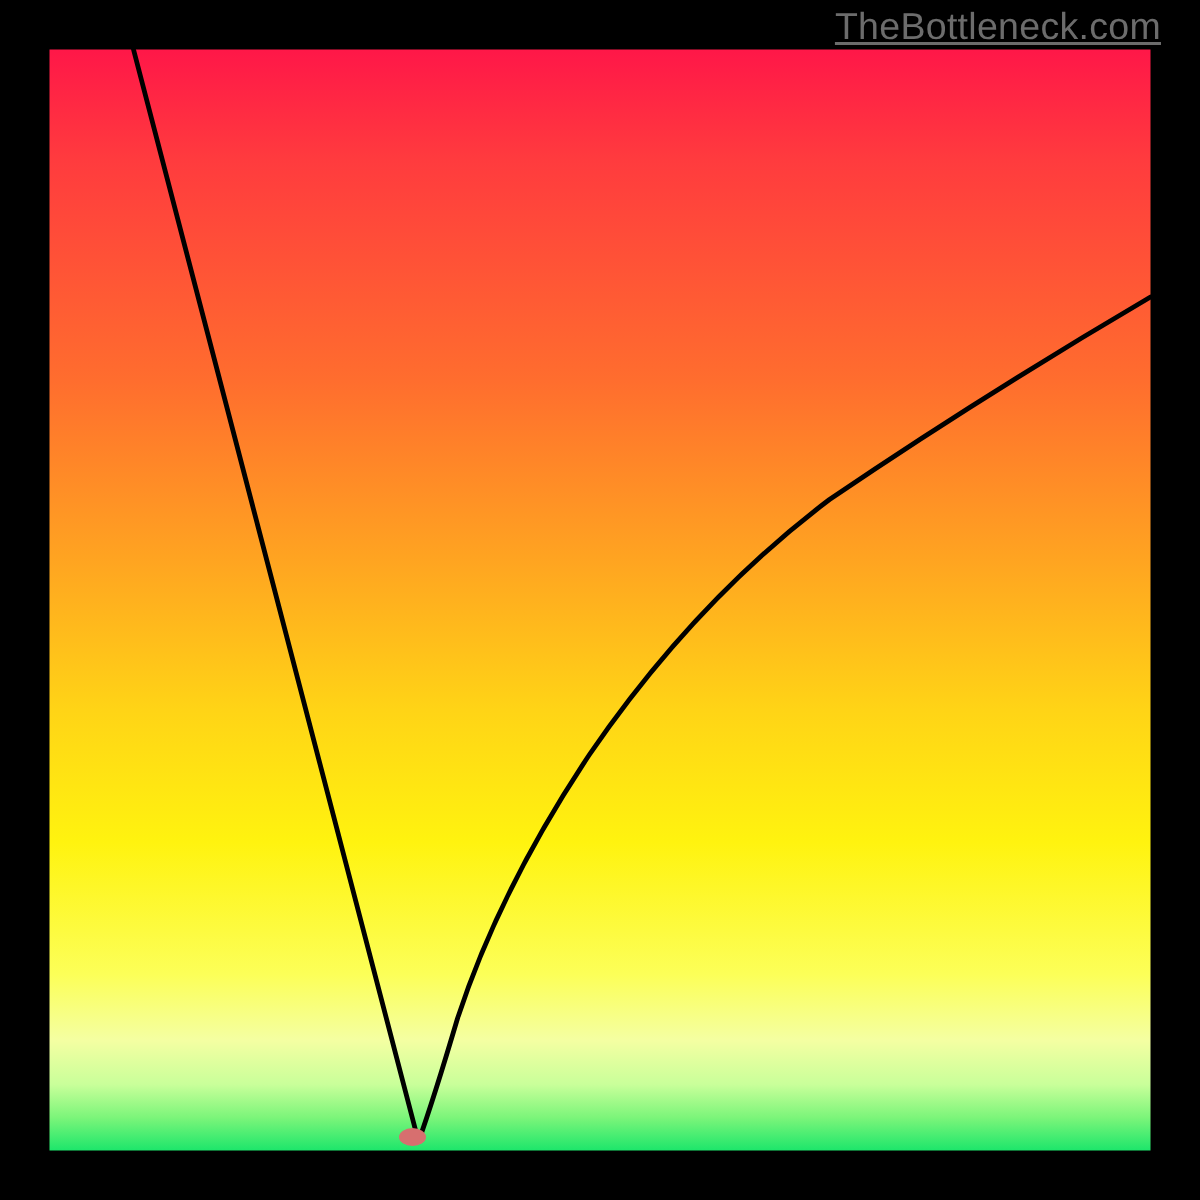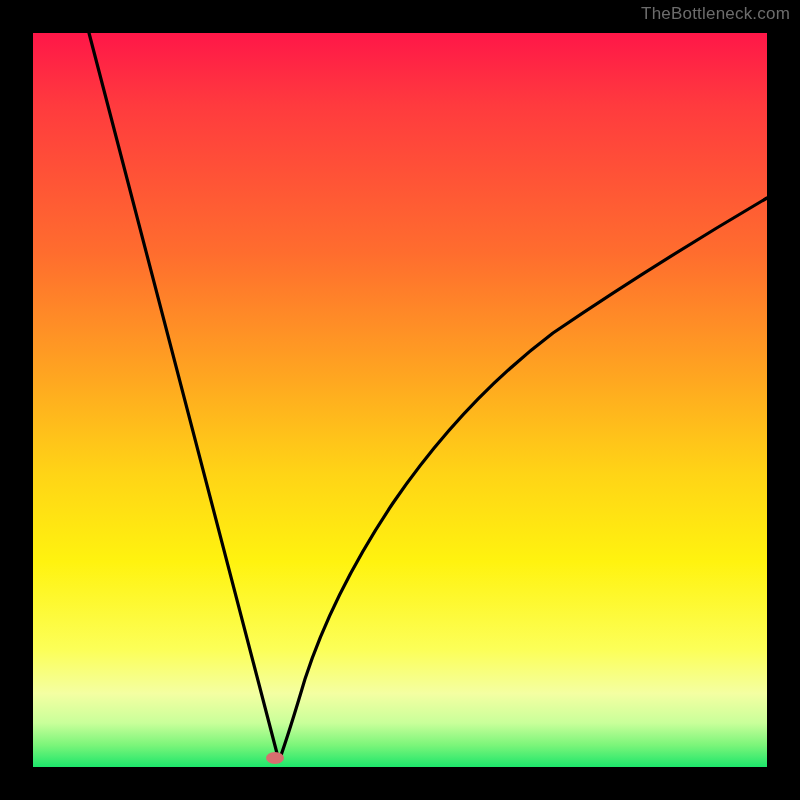--- a/index.html
+++ b/index.html
@@ -37,25 +37,26 @@
       #fcff58 84%,
       #f4ffa2 90%,
       #c9ff9a 94%,
       #7cf57a 97%,
       #1de66b 100%
     );
   }
   .watermark {
     position: absolute;
     top: 4px;
-    right: 10px;
+    right: 26px;
     color: #6c6c6c;
-    font-size: 17px;
+    font-size: 25px;
     letter-spacing: 0.2px;
     font-weight: 400;
+    text-decoration: underline;
   }
   svg.curve {
     position: absolute;
     left: 0;
     top: 0;
     width: 734px;
     height: 734px;
     overflow: visible;
   }
   .marker {

